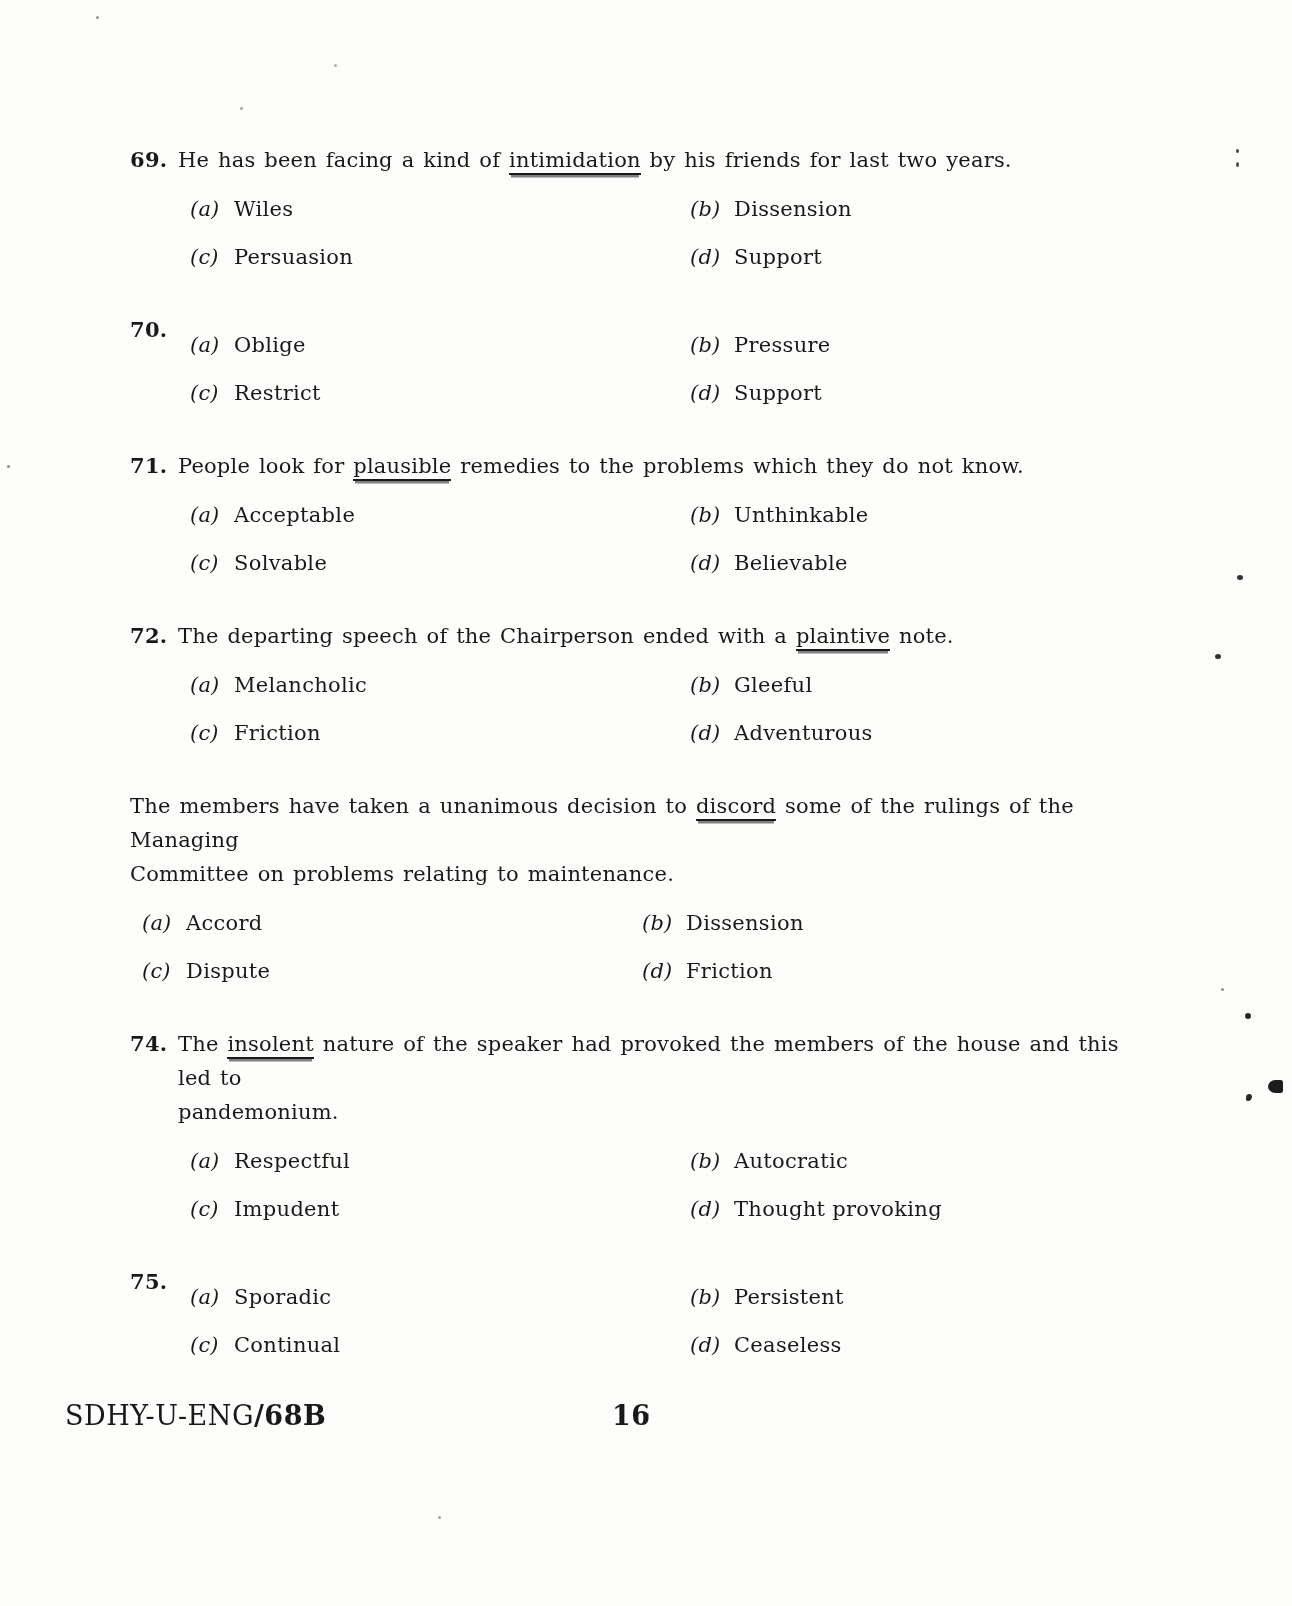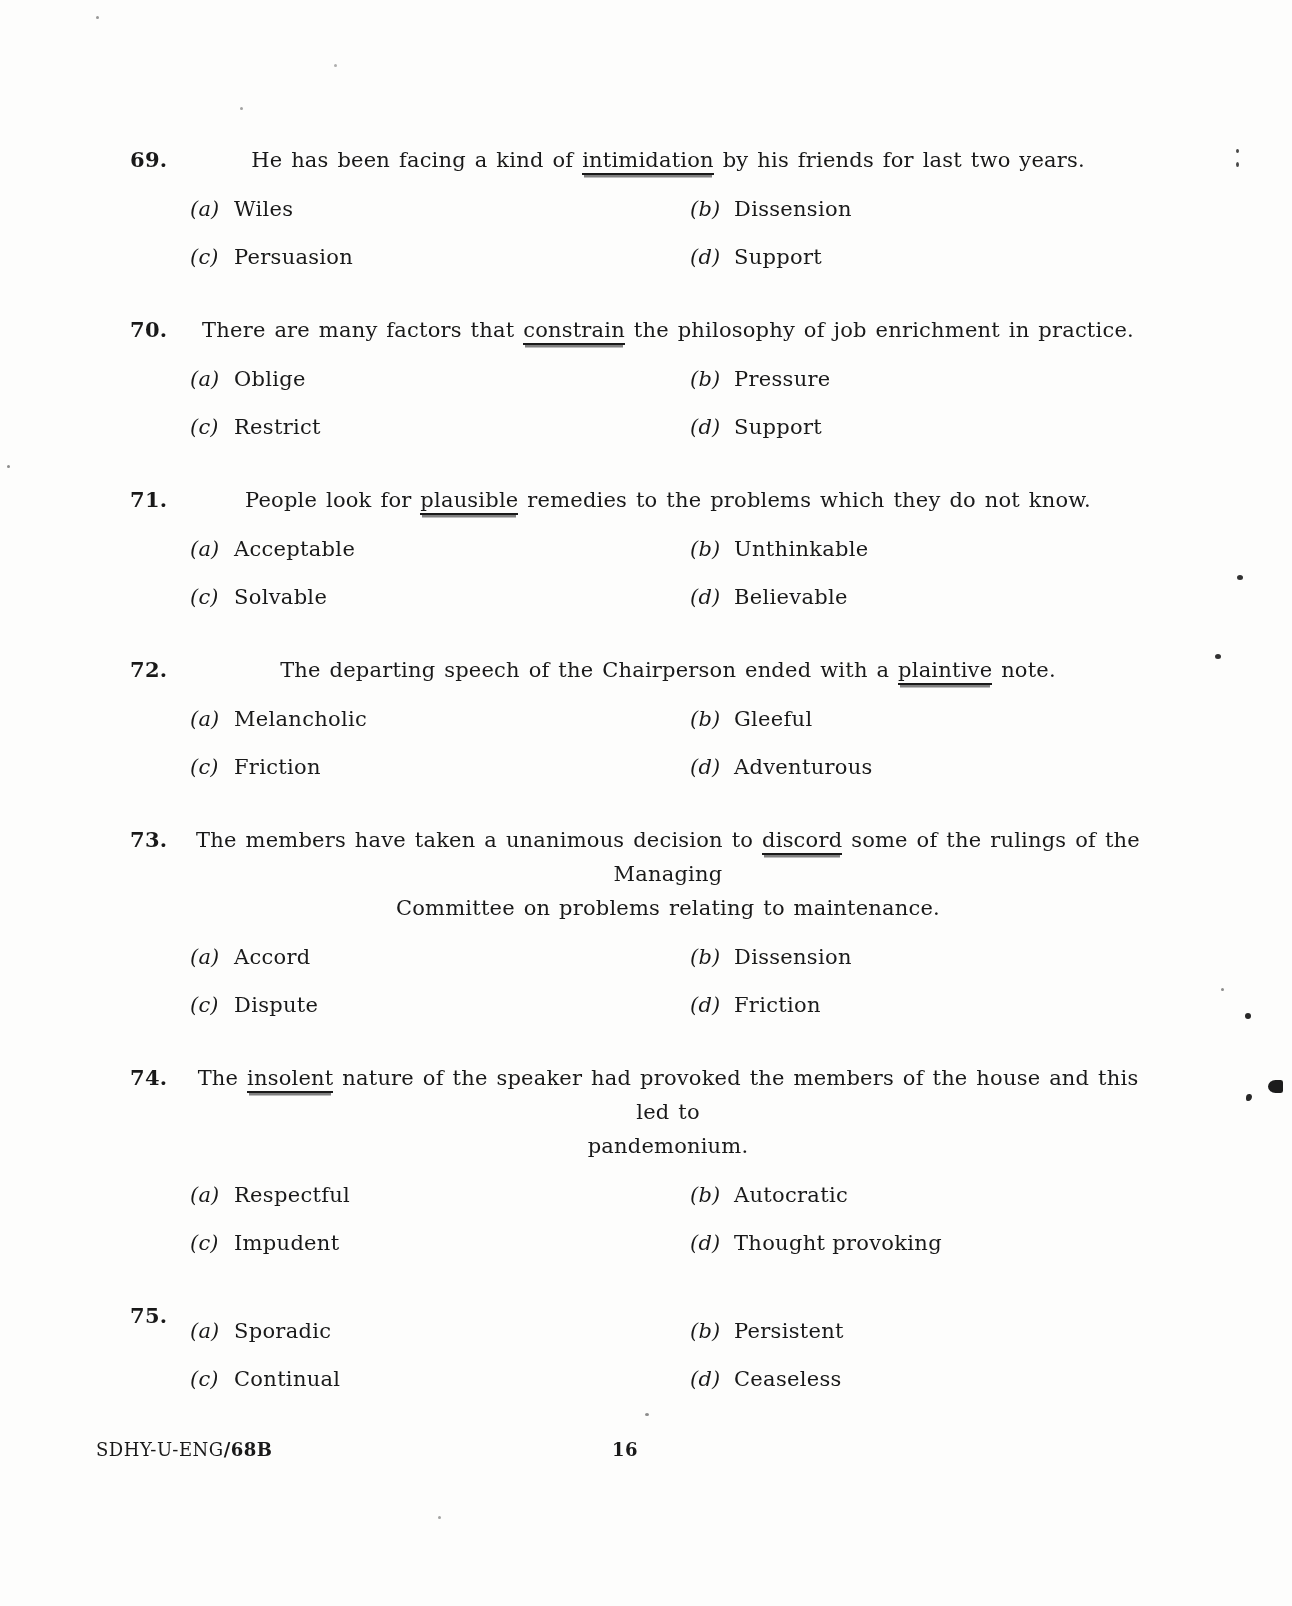--- a/index.html
+++ b/index.html
@@ -34,21 +34,20 @@
   .qbody {
     flex: 1;
     max-width: 980px;
   }
   .stem {
     font-size: 21px;
     line-height: 34px;
     word-spacing: 2px;
     letter-spacing: 0.2px;
     white-space: pre-wrap;
-    text-align: center;
   }
   .uw {
     border-bottom: 2.5px solid #1a1a1a;
     box-shadow: 0 4.5px 0 -2px rgba(26,26,26,0.55);
     padding-bottom: 1px;
   }
   .options {
     margin-top: 18px;
     margin-left: 12px;
     display: grid;
@@ -66,22 +65,22 @@
     font-style: italic;
     letter-spacing: 0.2px;
   }
   .opt-text {
     letter-spacing: 0.3px;
     text-align: center;
   }
   .footer {
     margin-top: 24px;
     position: relative;
-    padding-left: 96px;
-    font-size: 18px;
+    padding-left: 65px;
+    font-size: 27px;
     line-height: 30px;
   }
   .footer-code {
     letter-spacing: 0.5px;
   }
   .footer-code .bold {
     font-weight: 700;
   }
   .page-number {
     position: absolute;
@@ -123,21 +122,20 @@
             <span class="opt-label">(d)</span>
             <span class="opt-text">Support</span>
           </div>
       </div>
     </div>
   </div>
 
   <div class="question">
     <div class="qnum">70.</div>
     <div class="qbody">
-      <div class="stem"><span>There are many factors that </span><span class="uw">constrain</span><span> the philosophy of job enrichment in practice.</span></div>
       <div class="options">
         <div class="opt">
             <span class="opt-label">(a)</span>
             <span class="opt-text">Oblige</span>
           </div>
         <div class="opt">
             <span class="opt-label">(b)</span>
             <span class="opt-text">Pressure</span>
           </div>
         <div class="opt">
@@ -196,21 +194,20 @@
           </div>
         <div class="opt">
             <span class="opt-label">(d)</span>
             <span class="opt-text">Adventurous</span>
           </div>
       </div>
     </div>
   </div>
 
   <div class="question">
-    <div class="qnum">73.</div>
     <div class="qbody">
       <div class="stem"><span>The members have taken a unanimous decision to </span><span class="uw">discord</span><span> some of the rulings of the Managing
 Committee on problems relating to maintenance.</span></div>
       <div class="options">
         <div class="opt">
             <span class="opt-label">(a)</span>
             <span class="opt-text">Accord</span>
           </div>
         <div class="opt">
             <span class="opt-label">(b)</span>

